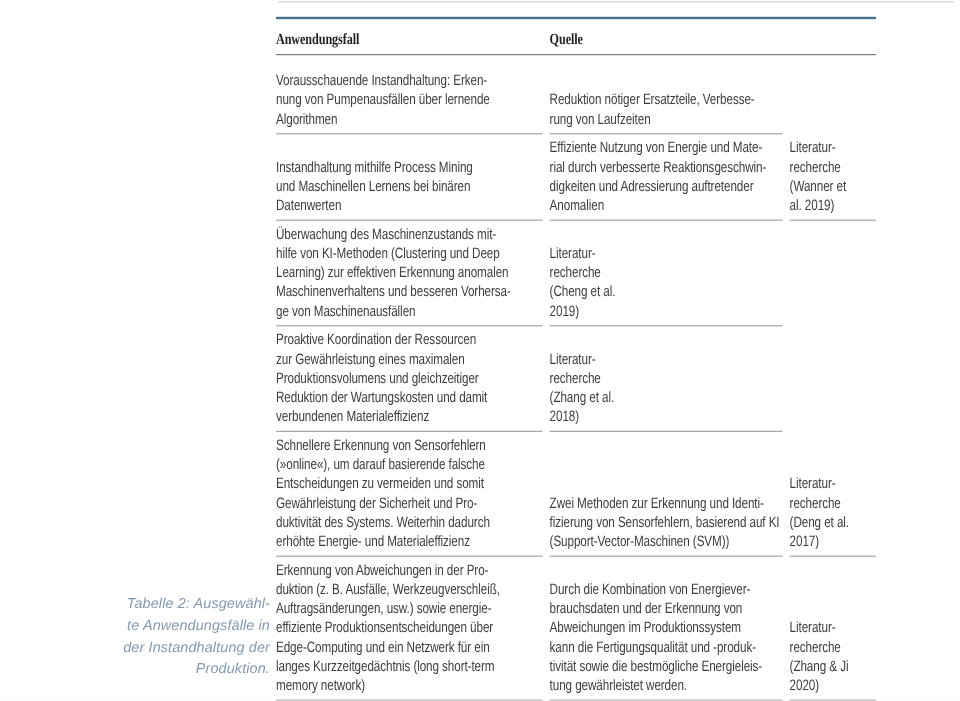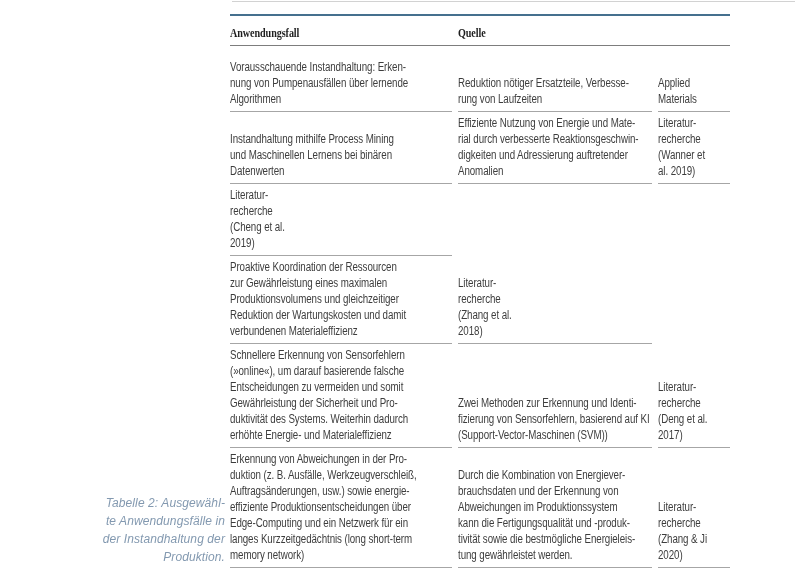--- a/index.html
+++ b/index.html
@@ -115,24 +115,20 @@
     <div class="trow">
       <div class="cell">
           <div class="txt">Vorausschauende Instandhaltung: Erken-
 nung von Pumpenausfällen über lernende
 Algorithmen</div>
         </div>
       <div class="cell">
           <div class="txt">Reduktion nötiger Ersatzteile, Verbesse-
 rung von Laufzeiten</div>
         </div>
-      <div class="cell">
-          <div class="txt">Applied
-Materials</div>
-        </div>
     </div>
 
     <div class="trow">
       <div class="cell">
           <div class="txt">Instandhaltung mithilfe Process Mining
 und Maschinellen Lernens bei binären
 Datenwerten</div>
         </div>
       <div class="cell">
           <div class="txt">Effiziente Nutzung von Energie und Mate-
@@ -142,20 +138,27 @@
         </div>
       <div class="cell">
           <div class="txt">Literatur-
 recherche
 (Wanner et
 al. 2019)</div>
         </div>
     </div>
 
     <div class="trow">
+      <div class="cell">
+          <div class="txt">Überwachung des Maschinenzustands mit-
+hilfe von KI-Methoden (Clustering und Deep
+Learning) zur effektiven Erkennung anomalen
+Maschinenverhaltens und besseren Vorhersa-
+ge von Maschinenausfällen</div>
+        </div>
       <div class="cell">
           <div class="txt">Literatur-
 recherche
 (Cheng et al.
 2019)</div>
         </div>
     </div>
 
     <div class="trow">
       <div class="cell">

